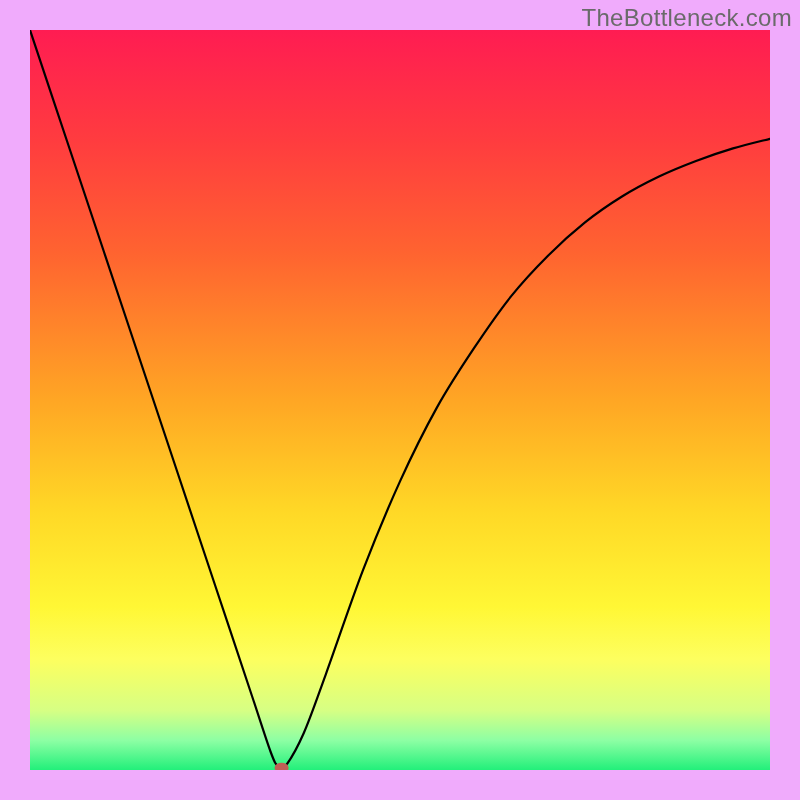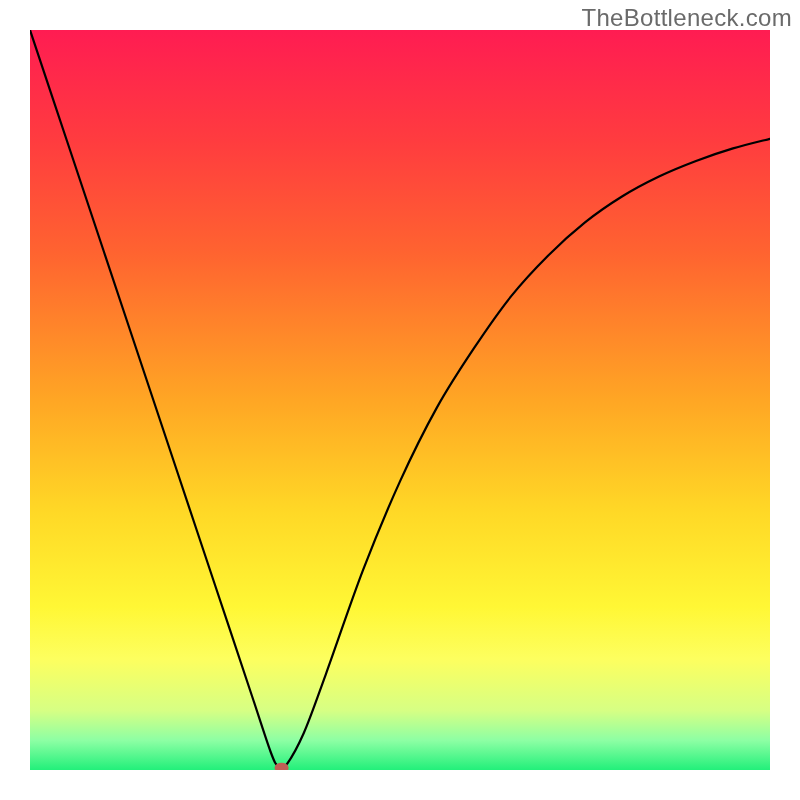--- a/index.html
+++ b/index.html
@@ -1,21 +1,21 @@
 <!DOCTYPE html>
 <html><head>
 <meta charset="utf-8">
 <style>
   * { margin: 0; padding: 0; box-sizing: border-box; }
   html, body { width: 800px; height: 800px; overflow: hidden; background: #000; }
   .container {
     width: 800px;
     height: 800px;
     position: relative;
-    background: #ffffff;
+    background: #f0abfc;
   }
   .watermark {
     position: absolute;
     top: 4px;
     right: 8px;
     font-family: Arial, Helvetica, sans-serif;
     font-size: 24px;
     font-weight: 500;
     color: #6a6a6a;
     letter-spacing: 0.3px;

